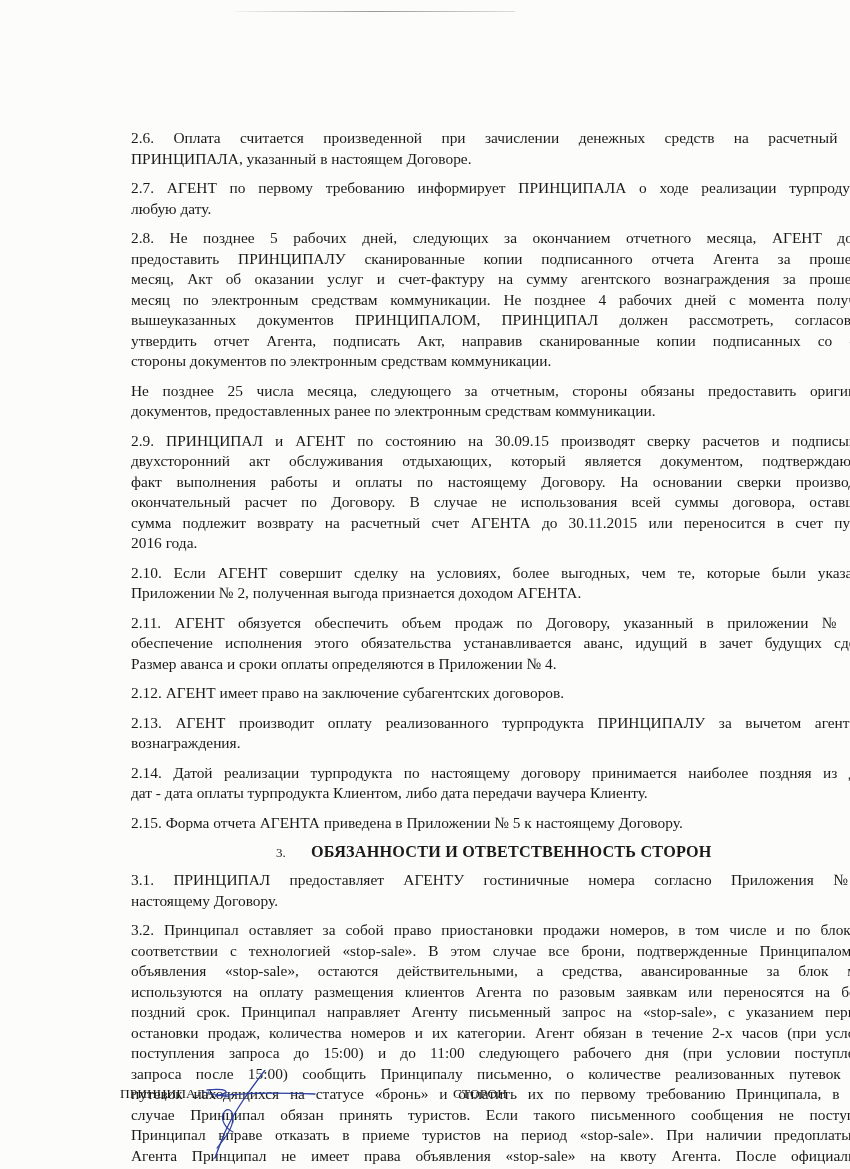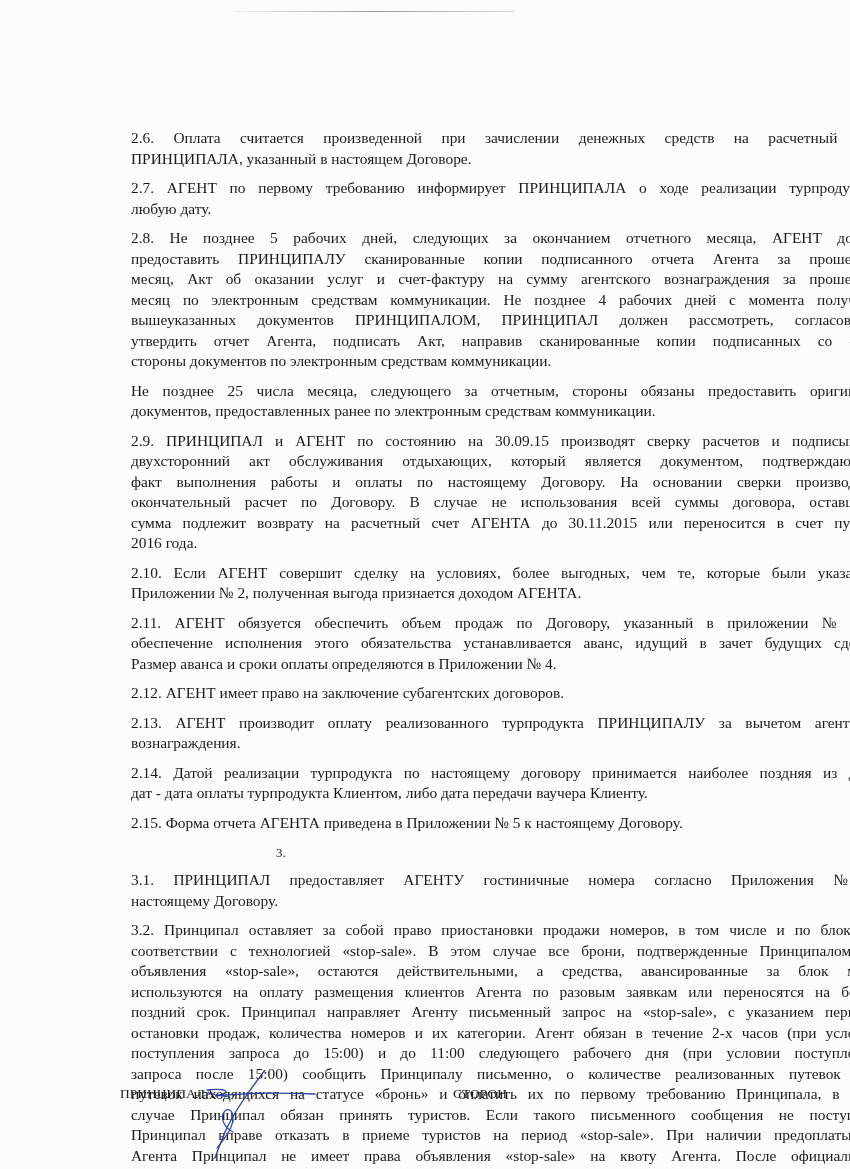--- a/index.html
+++ b/index.html
@@ -165,20 +165,21 @@
       <span class="line justify">2.14. Датой реализации турпродукта по настоящему договору принимается наиболее поздняя из дву</span>
       <span class="line">дат - дата оплаты турпродукта Клиентом, либо дата передачи ваучера Клиенту.</span>
     </div>
 
     <div class="para">
       <span class="line">2.15. Форма отчета АГЕНТА приведена в Приложении № 5 к настоящему Договору.</span>
     </div>
 
     <div class="section-heading">
       <span class="num">3.</span>
+      <span class="title">ОБЯЗАННОСТИ И ОТВЕТСТВЕННОСТЬ СТОРОН</span>
     </div>
 
     <div class="para">
       <span class="line justify">3.1. ПРИНЦИПАЛ предоставляет АГЕНТУ гостиничные номера согласно Приложения №1</span>
       <span class="line">настоящему Договору.</span>
     </div>
 
     <div class="para">
       <span class="line justify">3.2. Принципал оставляет за собой право приостановки продажи номеров, в том числе и по блокам,</span>
       <span class="line justify">соответствии с технологией «stop-sale». В этом случае все брони, подтвержденные Принципалом д</span>

